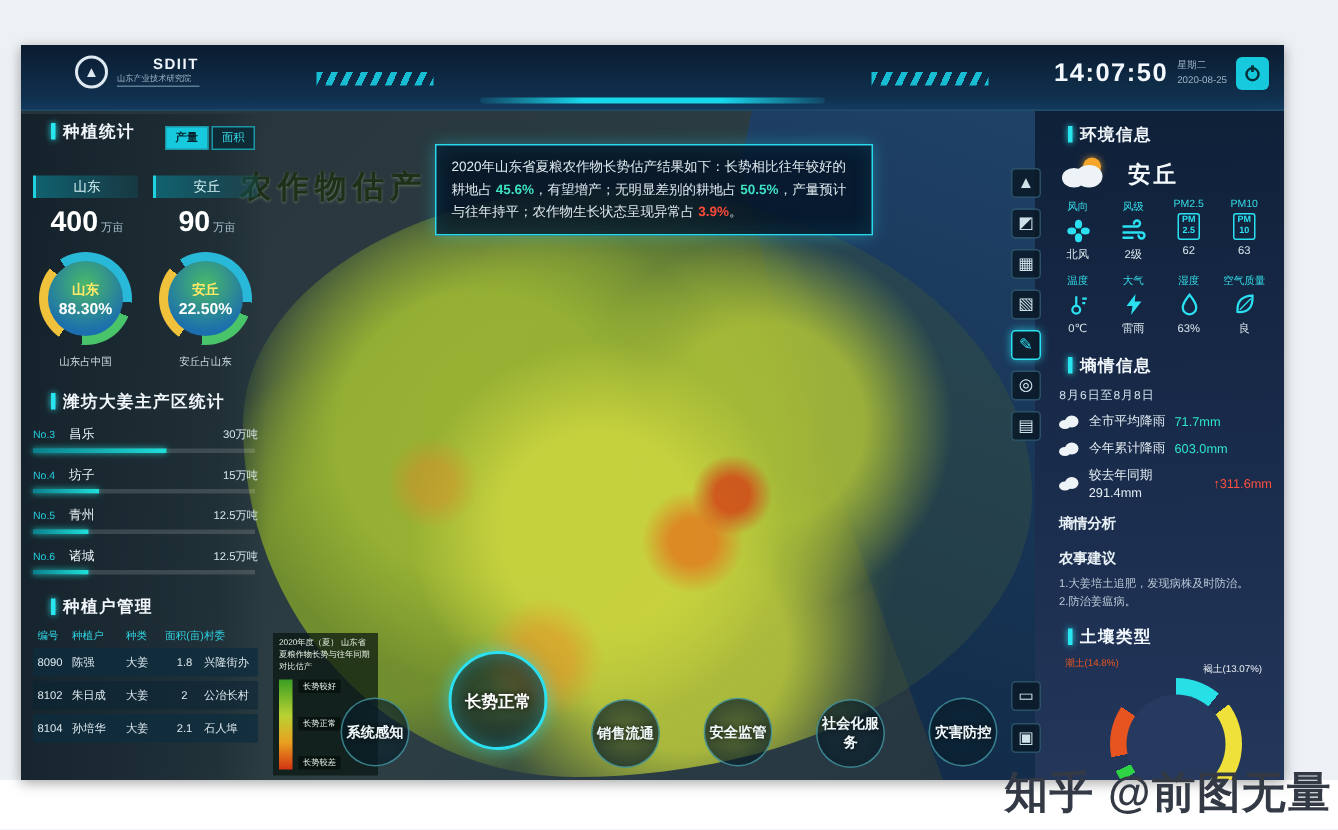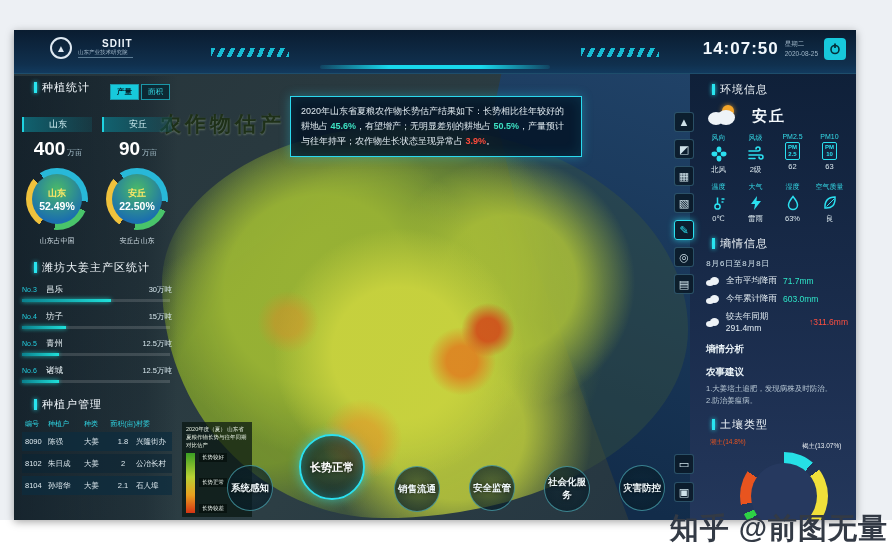--- a/index.html
+++ b/index.html
@@ -37,21 +37,21 @@
   .logo { position:absolute; left:36px; top:7px; display:flex; align-items:center; gap:6px; }
   .logo-ring { width:22px; height:22px; border:2px solid #dfe9f2; border-radius:50%; display:flex; align-items:center; justify-content:center; color:#dfe9f2; font-size:10px; }
   .logo-txt b { display:block; color:#eef5fb; font-size:10px; letter-spacing:1px;padding-left:24px; }
   .logo-txt i { display:block; color:#9fb6c8; font-size:5.5px; font-style:normal; border-bottom:1px solid #5b7b93; padding-bottom:1px; }
   .clock { position:absolute; right:10px; top:8px; display:flex; align-items:center; gap:6px; }
   .clock-time { color:#f2f8fd; font-size:17px; font-weight:bold; letter-spacing:1px; }
   .clock-sub { display:flex; flex-direction:column; color:#9db4c6; font-size:6.5px; line-height:1.5; }
   .pwr { width:22px; height:22px; border-radius:4px; background:#17c9dc; display:flex; align-items:center; justify-content:center; cursor:pointer; }
 
   
-  .ptitle { display:flex; align-items:center; gap:5px; color:#f0f6fa; font-size:11px; font-weight:normal; letter-spacing:1px;padding-left:12px; }
+  .ptitle { display:flex; align-items:center; gap:5px; color:#f0f6fa; font-size:11px; font-weight:bold; letter-spacing:1px;padding-left:12px; }
   .ptitle:before { content:""; width:3px; height:11px; background:#29e5f0; box-shadow:0 0 4px #29e5f0; }
 
   
   .leftcol { position:absolute; left:0; top:46px; width:164px; height:444px; z-index:15; padding:4px 0 0 8px;
     background:linear-gradient(90deg,rgba(6,18,30,.55),rgba(6,18,30,.25) 80%,rgba(6,18,30,0)); }
   .tabs { position:absolute; left:88px; top:4px; display:flex; gap:2px; }
   .tab { font-size:7.5px; padding:2px 6px; border:1px solid #1b97a8; color:#35dce8; background:rgba(8,40,52,.8); cursor:pointer; }
   .tab.on { background:#17c9dc; color:#05222c; font-weight:bold; }
   .regions { display:flex; gap:10px; margin-top:22px; }
   .rcol { width:70px; text-align:center; }
@@ -183,21 +183,21 @@
             <span class="tab on">产量</span>
             <span class="tab">面积</span>
           </div>
         <div class="regions">
           <div class="rcol">
             <div class="rhead">山东</div>
             <div class="rval"><span style="font-size:19px;color:#fff;font-weight:bold;">400</span><span>万亩</span></div>
             <div class="ring">
               <div class="ring-core">
                 <b>山东</b>
-                <u>52.49%</u>
+                <u>88.30%</u>
               </div>
             </div>
             <div class="rcap">山东占中国</div>
           </div>
           <div class="rcol">
             <div class="rhead">安丘</div>
             <div class="rval"><span style="font-size:19px;color:#fff;font-weight:bold;">90</span><span>万亩</span></div>
             <div class="ring">
               <div class="ring-core">
                 <b>安丘</b>

